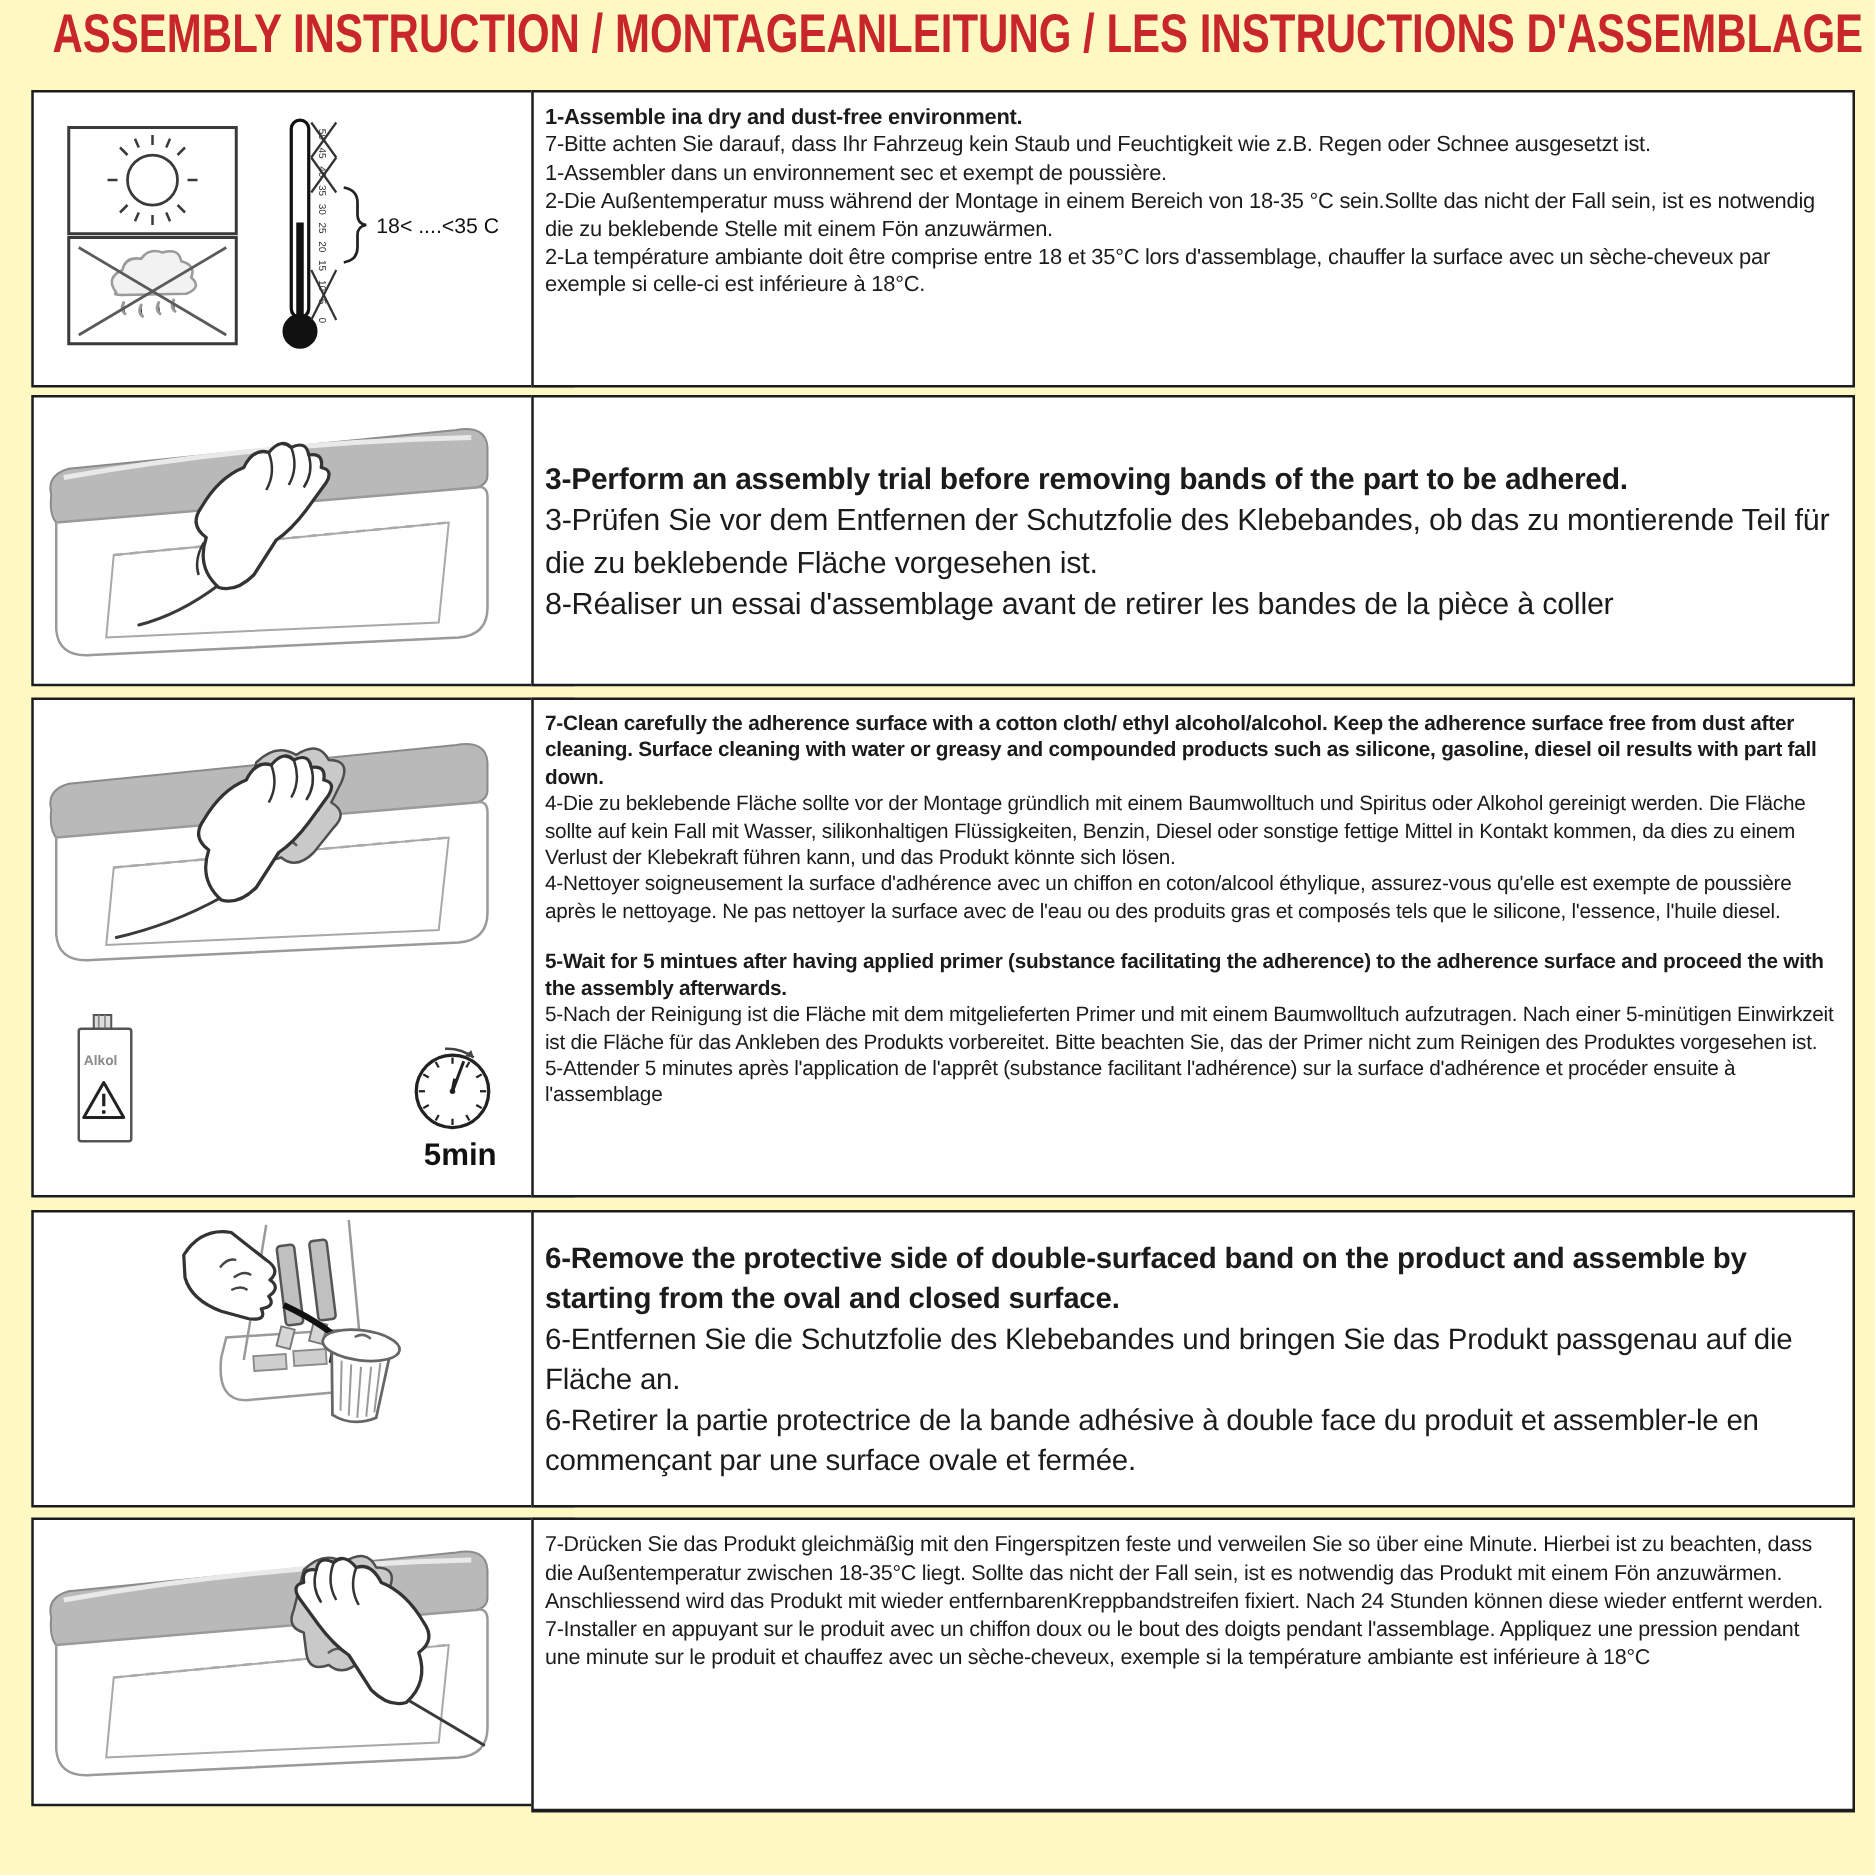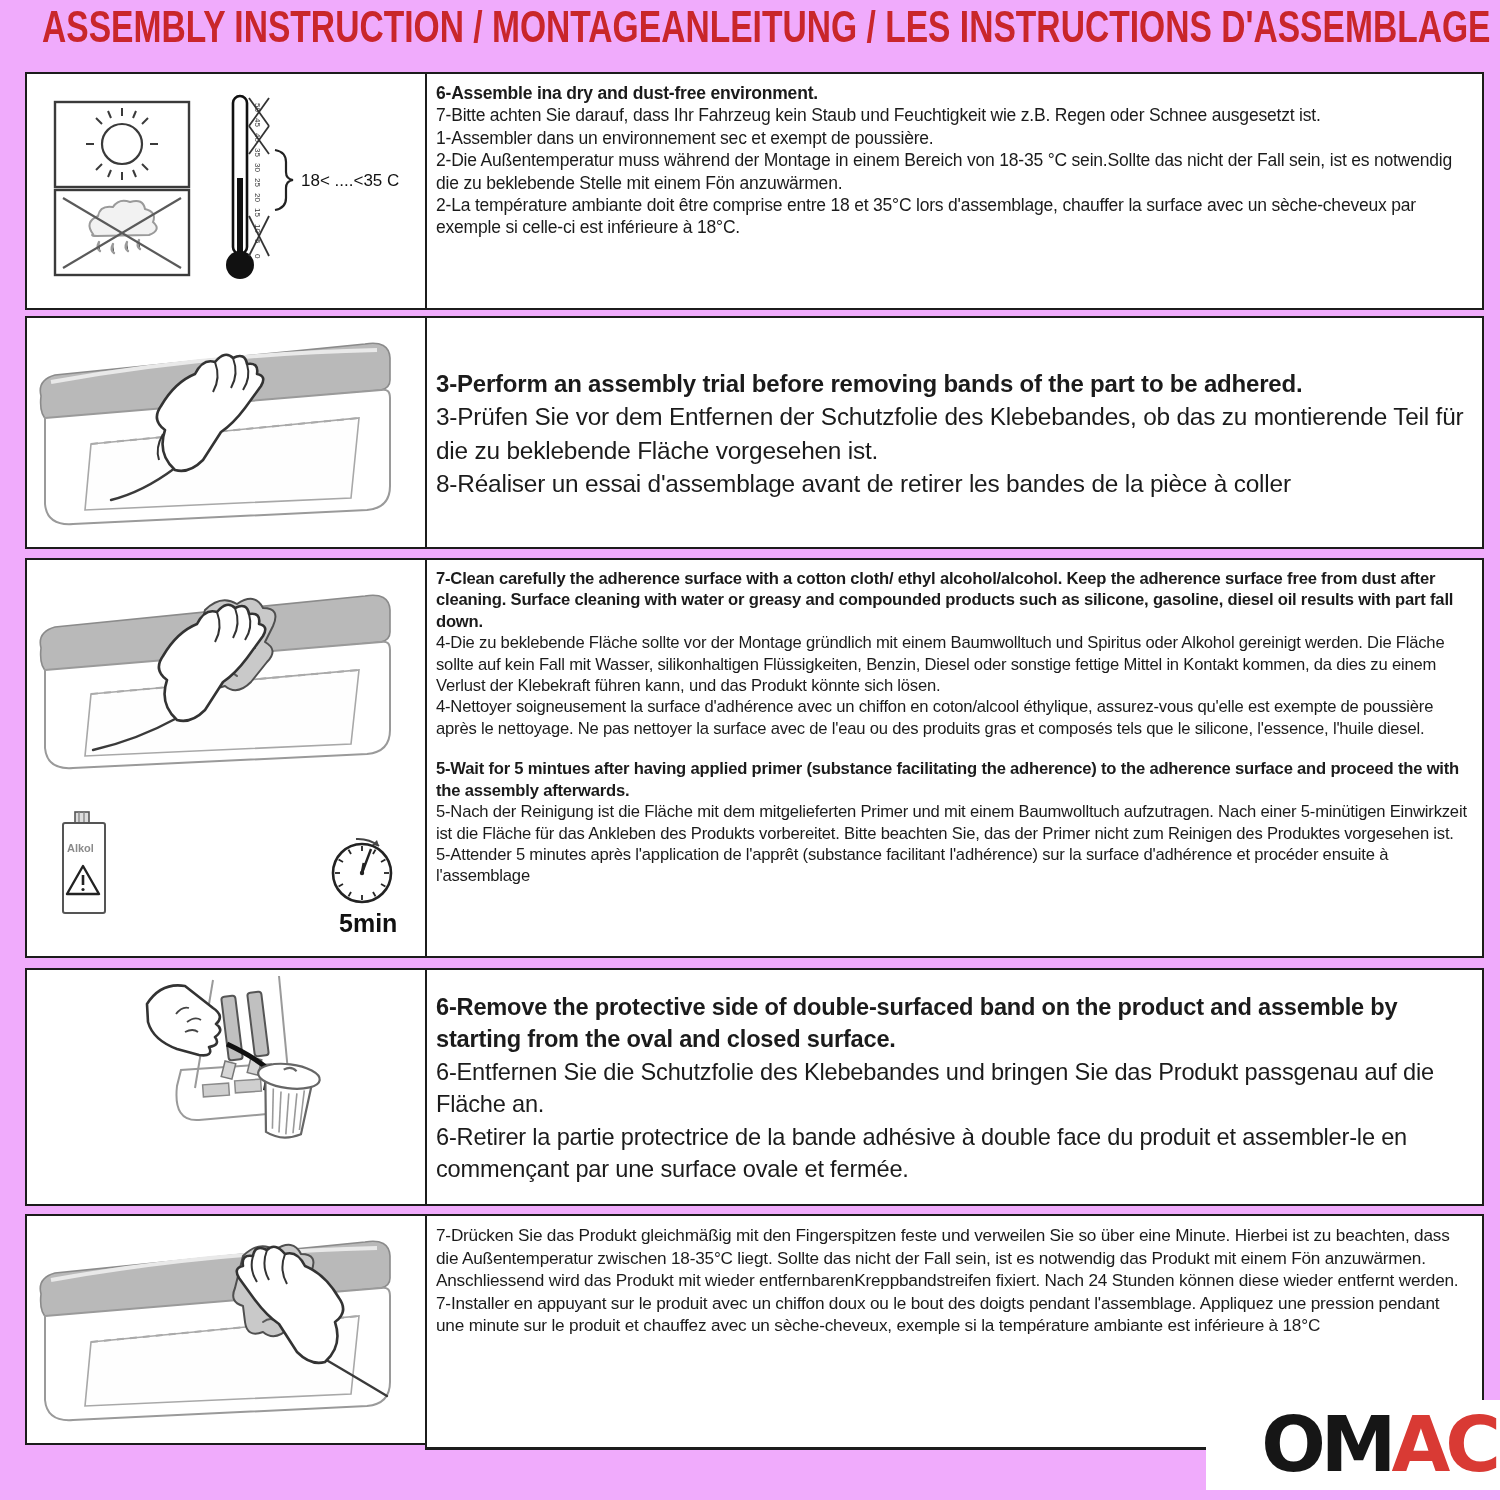--- a/index.html
+++ b/index.html
@@ -1,16 +1,16 @@
 <!DOCTYPE html>
 <html><head>
 <meta charset="utf-8">
 <style>
   html,body{margin:0;padding:0;background:#fff;}
-  .page{position:relative;width:1500px;height:1500px;background:#f0abfc;overflow:hidden;
+  .page{position:relative;width:1500px;height:1500px;background:#fef9c3;overflow:hidden;
         font-family:"Liberation Sans",sans-serif;}
   .title{position:absolute;left:42px;top:2px;font-size:42px;font-weight:700;color:#c9262b;
          white-space:nowrap;transform:scale(0.80,1.04);transform-origin:0 0;letter-spacing:0;}
   .box{position:absolute;border:2px solid #1c1c1c;background:#fff;box-sizing:border-box;}
   
   .ill{left:25px;width:435px;}
   
   .txt{left:425px;width:1059px;padding:8px 14px 6px 9px;}
   .r1{top:72px;height:238px;}
   .r2{top:316px;height:233px;}
@@ -115,21 +115,21 @@
           <line x1="222" y1="142" x2="242" y2="182"></line>
             <line x1="242" y1="142" x2="222" y2="182"></line>
         </g>
 
         <path d="M248,76 Q259,78 259,88 L259,98 Q259,105 266,106 Q259,107 259,114 L259,124 Q259,134 248,136" fill="none" stroke="#222" stroke-width="2.2"></path>
         <text x="274" y="112" font-size="17" fill="#111" font-family="Liberation Sans, sans-serif">18&lt; ....&lt;35 C</text>
       </g>
     </svg>
   </div>
   <div class="box txt r1 s1">
-      <p class="para bold">6-Assemble ina dry and dust-free environment.</p>
+      <p class="para bold">1-Assemble ina dry and dust-free environment.</p>
       <p class="para regular">7-Bitte achten Sie darauf, dass Ihr Fahrzeug kein Staub und Feuchtigkeit wie z.B. Regen oder Schnee ausgesetzt ist.</p>
       <p class="para regular">1-Assembler dans un environnement sec et exempt de poussière.</p>
       <p class="para regular">2-Die Außentemperatur muss während der Montage in einem Bereich von 18-35 °C  sein.Sollte das nicht der Fall sein, ist es notwendig die zu beklebende Stelle mit einem Fön anzuwärmen.</p>
       <p class="para regular">2-La température ambiante doit être comprise entre 18 et 35°C lors d'assemblage, chauffer la surface avec un sèche-cheveux par exemple si celle-ci est inférieure à 18°C.</p>
     </div>
 
   <div class="box ill r2">
     <svg width="388" height="229" viewBox="0 0 388 229">
       <path class="strip" d="M14,78 Q10,62 28,57 L338,26 Q362,22 363,40 L363,62 Q363,70 354,72 L20,102 Q12,96 14,78 Z"></path>
       <path d="M24,64 Q180,36 350,32" fill="none" stroke="#e9e9e9" stroke-width="4"></path>
@@ -293,18 +293,14 @@
           <path d="M240,34 Q234,50 242,64"></path>
           <path d="M226,40 Q222,54 230,66"></path>
       </g>
     </svg>
   </div>
   <div class="box txt r5 s5">
       <p class="para regular">7-Drücken Sie das Produkt gleichmäßig mit den Fingerspitzen feste und verweilen Sie so über eine Minute. Hierbei ist zu beachten, dass die Außentemperatur zwischen 18-35°C liegt. Sollte das nicht der Fall sein, ist es notwendig das Produkt mit einem Fön anzuwärmen. Anschliessend wird das Produkt mit wieder entfernbarenKreppbandstreifen fixiert. Nach 24 Stunden können diese wieder entfernt werden.</p>
       <p class="para regular">7-Installer en appuyant sur le produit avec un chiffon doux ou le bout des doigts pendant l'assemblage. Appliquez une pression pendant une minute sur le produit et chauffez avec un sèche-cheveux, exemple si la température ambiante est inférieure à 18°C</p>
     </div>
 
-  <div class="logo">
-    <span class="lg-black">OM</span>
-      <span class="lg-red">AC</span>
-  </div>
 
 </div>
 
 </body></html>

